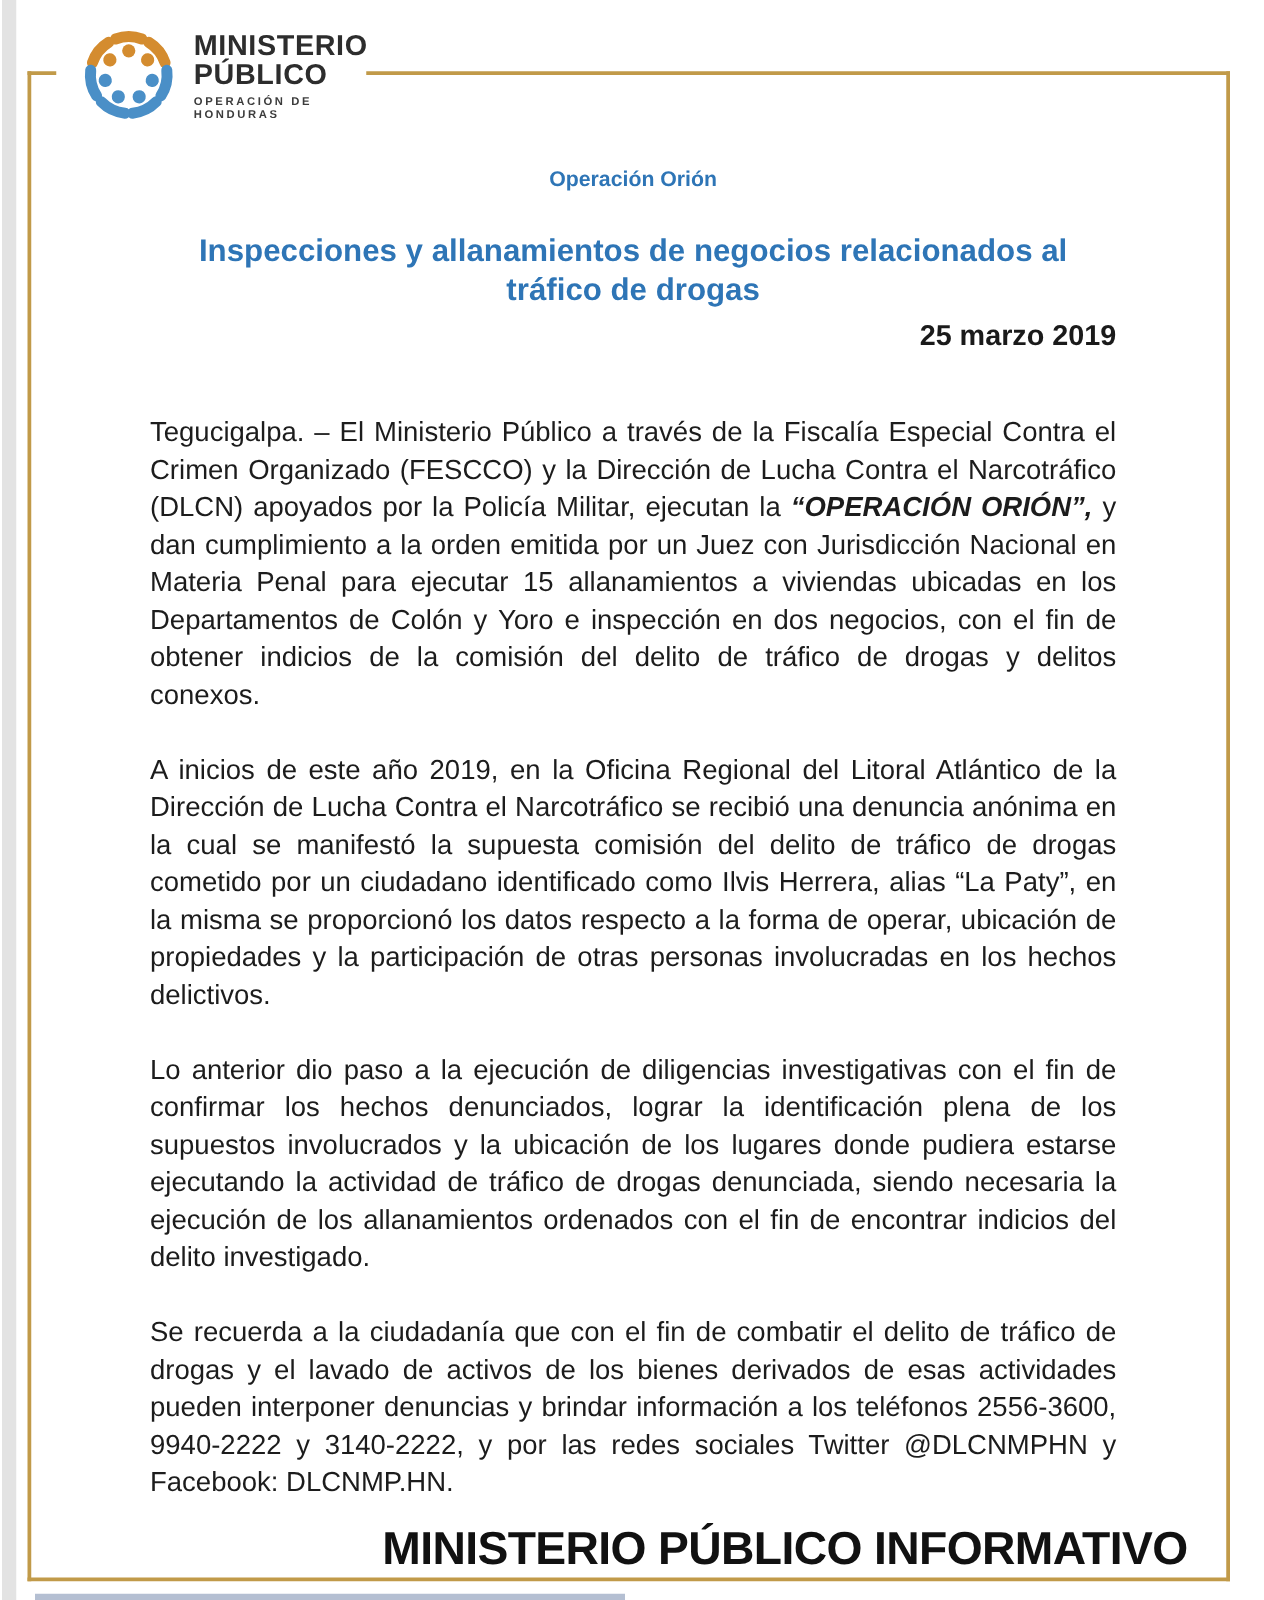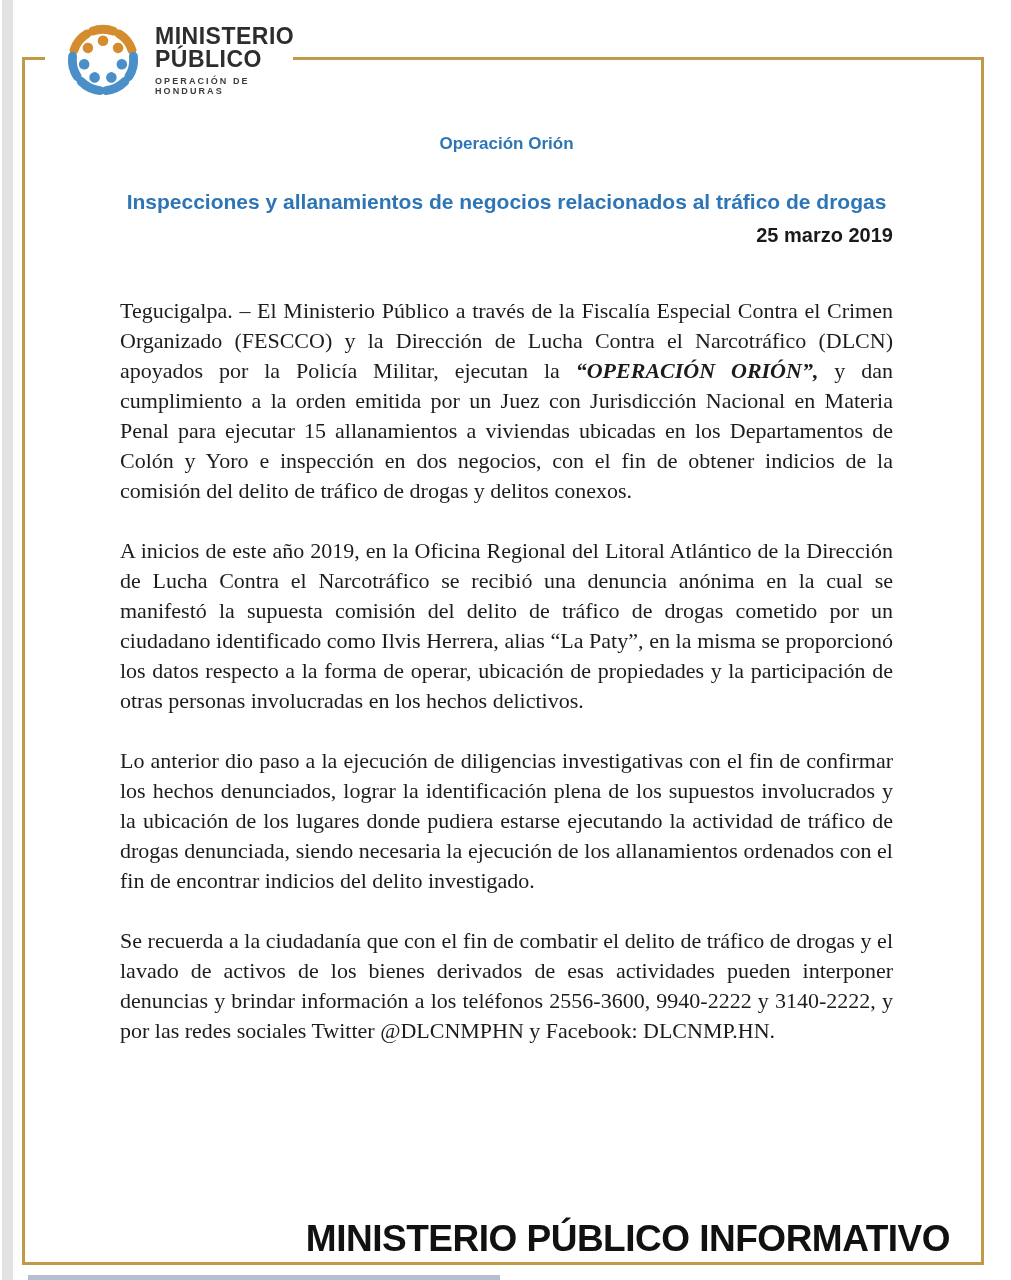--- a/index.html
+++ b/index.html
@@ -45,32 +45,32 @@
   .content {
     position: absolute; left: 120px; top: 0; width: 773px; z-index: 2;
   }
   .doc-title {
     margin: 131px 0 0 0;
     font-size: 17px; line-height: 26px; font-weight: 700;
     color: #2e75b6; text-align: center;
   }
   .doc-subtitle {
     margin: 29px 0 0 0;
-    font-size: 21px; line-height: 31px; font-weight: 700;
+    font-size: 25px; line-height: 31px; font-weight: 700;
     color: #2e75b6; text-align: center;
   }
   .doc-date {
     margin-top: 7px;
-    font-size: 20px; font-weight: 700; color: #1a1a1a;
+    font-size: 23px; font-weight: 700; color: #1a1a1a;
     text-align: right;
   }
   .body-text { margin-top: 49px; }
   .body-text p {
     margin: 0 0 30px 0;
-    font-family: Liberation Serif, serif;
+    font-family: Liberation Sans, sans-serif;
     font-size: 22px; line-height: 30px;
     color: #1c1c1c; text-align: justify;
   }
   .body-text .emphasis { font-weight: 700; font-style: italic; }
 
   
   .footer-banner {
     position: absolute; right: 45px; bottom: 20px; z-index: 3;
     background: #ffffff; padding: 0 16px;
     font-weight: 700; font-size: 37px; line-height: 42px;

